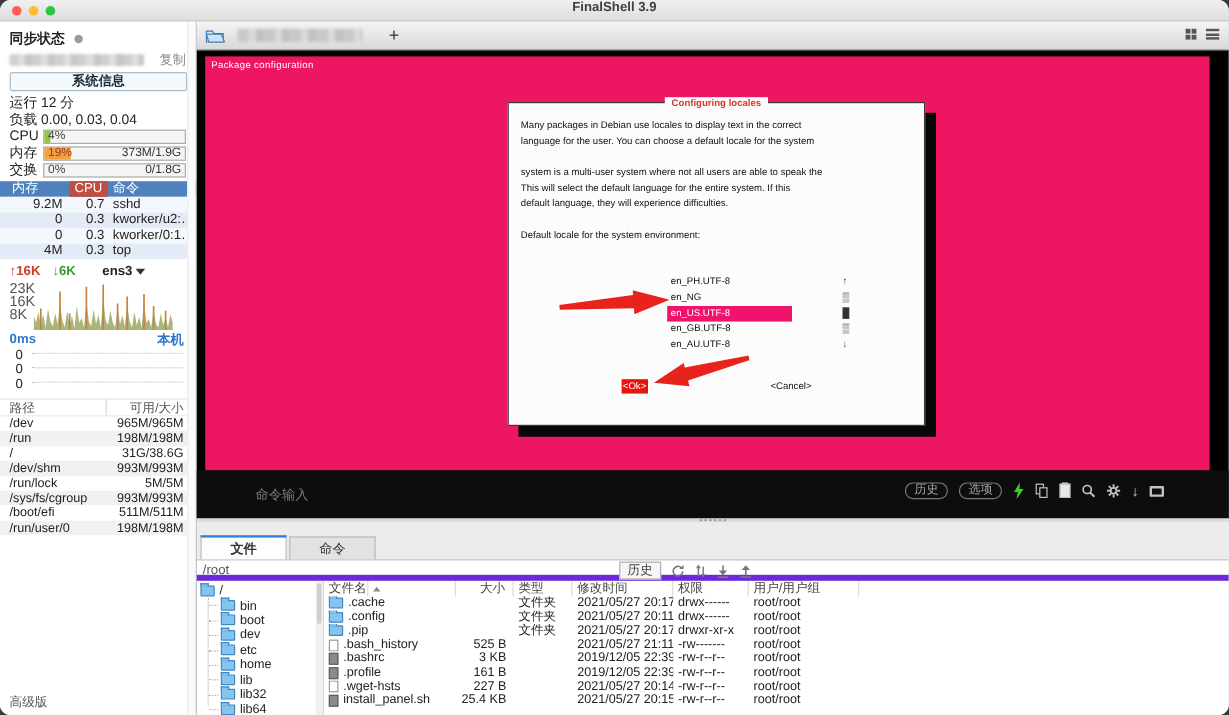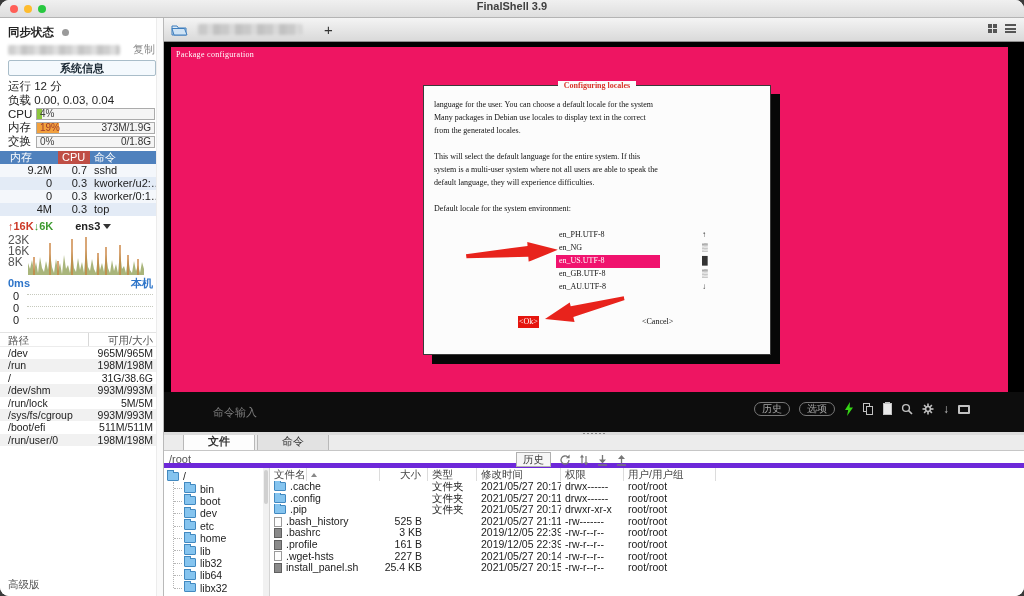--- a/index.html
+++ b/index.html
@@ -38,21 +38,21 @@
   .prow .pc1{width:58px;flex:none;text-align:right;padding-right:6px}
   .prow .pc2{width:32px;flex:none;text-align:right;padding-right:3px}
   .prow .pc3{flex:1;padding-left:4px;overflow:hidden;text-overflow:ellipsis}
   .phead{background:#4f81bd;color:#fff}
   .phead .pc1{text-align:left;padding-left:10px}
   .phead .pc2{background:#bf4e45;text-align:left;padding-left:4px}
   .prow:nth-child(odd):not(.phead){background:#e3ebf6}
   .prow:nth-child(even){background:#f4f7fb}
   
   .nethead{display:flex;align-items:center;height:14px;padding-left:8px;margin-top:3px;font-weight:bold}
-  .net-up{color:#cc3927}.net-down{color:#3c9a2f;}
+  .net-up{color:#cc3927}.net-down{color:#3c9a2f;margin-left:10px}
   .iface{margin-left:22px;color:#222;display:flex;align-items:center;gap:3px;font-weight:bold}
   .caret{width:0;height:0;border-left:4px solid transparent;border-right:4px solid transparent;border-top:5px solid #333}
   .graph{position:relative;height:43px;margin:0 6px 0 8px}
   .graph .yt{position:absolute;left:0;font-size:12px;color:#555;line-height:10px}
   .yt0{top:2px}.yt1{top:13px}.yt2{top:24px}
   .graph svg{position:absolute;left:20px;right:0;bottom:1px}
   
   .pinghead{display:flex;justify-content:space-between;align-items:center;height:14px;padding:0 10px 0 8px;color:#2e75c9;font-weight:bold}
   .pingrow{display:flex;align-items:center;height:12px;padding:0 10px 0 13px}
   .pingrow .dots{flex:1;border-bottom:1px dotted #c6c9bd;margin:0 0 3px 8px}
@@ -74,21 +74,21 @@
   .tab-blur{width:104px;height:11px;margin-left:10px;border-radius:2px;background:repeating-linear-gradient(90deg,#c9c9c9 0 9px,#d9d9d9 9px 15px,#c2c2c2 15px 22px);filter:blur(1.5px)}
   .tab-add{margin-left:22px;font-size:15px;color:#333;line-height:15px}
   .win-icons{position:absolute;right:8px;top:6px;display:flex;gap:8px;align-items:center}
   .ic-grid{display:grid;grid-template-columns:4px 4px;grid-auto-rows:4px;gap:1px}
   .ic-grid b{background:#555}
   .ic-menu{display:flex;flex-direction:column;gap:1.5px}
   .ic-menu b{width:11px;height:2px;background:#555}
   
   .term{height:390px;background:#000;position:relative;flex:none}
   .screen{position:absolute;left:7px;right:16px;top:5px;height:345px;background:#ee1562;
-    font-family:Liberation Serif, serif;font-size:8px;color:#fff}
+    font-family:Liberation Sans, sans-serif;font-size:8px;color:#fff}
   .scr-head{position:absolute;left:5px;top:3px;letter-spacing:0.3px}
   .dialog{position:absolute;left:252px;top:38px;width:348px;height:270px;background:#fcfcfc;
     border:1px solid #3a3a3a;box-shadow:9px 9px 0 #070707;color:#111}
   .dlg-title{position:absolute;top:-5px;left:0;right:0;text-align:center;line-height:9px}
   .dlg-title span{background:#fcfcfc;padding:0 6px;color:#d8352a;font-weight:bold}
   .dlg-body{position:absolute;left:10px;top:12px;right:8px}
   .dlg-body div{height:13px;line-height:13px;white-space:nowrap}
   .loc-list{position:absolute;left:132px;top:143px}
   .loc-item{position:relative;width:104px;height:13px;line-height:12px;padding-left:3px;color:#111}
   .loc-item[data-selected="true"]{background:#f0136e;color:#fff}
@@ -109,21 +109,21 @@
   .ic-paste{width:9px;height:12px;border:1px solid #c2c2c2;background:#e9e9e9;position:relative}
   .ic-paste i{position:absolute;top:-2px;left:1px;width:5px;height:2px;background:#c2c2c2;display:block}
   .ic-char{color:#c2c2c2;font-size:12px;line-height:12px}
   .ic-win{width:12px;height:9px;border:2px solid #c2c2c2;border-radius:1px}
   
   .panel-divider{height:3px;background:#dcdcdc;position:relative;flex:none}
   .panel-divider i{position:absolute;left:50%;top:0;width:24px;height:3px;margin-left:-12px;display:block;
     background-image:radial-gradient(circle,#8a8a8a 0.8px,transparent 1px);background-size:4px 3px}
   
   .files{flex:1;display:flex;flex-direction:column;background:#fff;min-height:0}
-  .ftabs{height:16px;background:#ececec;border-bottom:1px solid #c6c6c6;display:flex;align-items:flex-end;padding-left:19px;flex:none}
+  .ftabs{height:32px;background:#ececec;border-bottom:1px solid #c6c6c6;display:flex;align-items:flex-end;padding-left:3px;flex:none}
   .ftab{height:19px;width:72px;display:flex;align-items:center;justify-content:center;font-size:11px;color:#333;
     border:1px solid #b8b8b8;border-bottom:none;background:#e2e2e2;margin-right:2px}
   .ftab[data-active="true"]{background:#fdfdfd;border-top:2px solid #2f80d9;font-weight:bold;height:20px}
   .ftoolbar{height:17px;position:relative;border-bottom:5px solid #6d28d9;flex:none}
   .fpath{position:absolute;left:5px;top:2px;color:#555}
   .fcluster{position:absolute;left:352px;top:1px;display:flex;align-items:center;gap:8px}
   .hist-btn{border:1px solid #b0b0b0;background:#f6f6f6;color:#444;font-size:10.5px;line-height:13px;padding:0 6px}
   .fcontent{flex:1;display:flex;min-height:0}
   .tree{width:106px;flex:none;border-right:1px solid #d4d4d4;position:relative;overflow:hidden;padding-top:2px}
   .tree::before{content:"";position:absolute;left:9px;top:14px;bottom:8px;border-left:1px dotted #b5b5b5}
@@ -349,26 +349,25 @@
 
       <div class="term">
         <div class="screen">
           <div class="scr-head">Package configuration</div>
 
           <div class="dialog">
             <div class="dlg-title">
               <span>Configuring locales</span>
             </div>
             <div class="dlg-body">
+              <div>Many packages in Debian use locales to display text in the correct</div>
               <div>language for the user. You can choose a default locale for the system</div>
-              <div>Many packages in Debian use locales to display text in the correct</div>
-              <div>from the generated locales.</div>
               <div></div>
+              <div>system is a multi-user system where not all users are able to speak the</div>
               <div>This will select the default language for the entire system. If this</div>
-              <div>system is a multi-user system where not all users are able to speak the</div>
               <div>default language, they will experience difficulties.</div>
               <div></div>
               <div>Default locale for the system environment:</div>
             </div>
             <div class="loc-list">
               <div class="loc-item" data-selected="false">
                 <span>en_PH.UTF-8</span>
                 <span class="loc-glyph">↑</span>
               </div>
               <div class="loc-item" data-selected="false">

